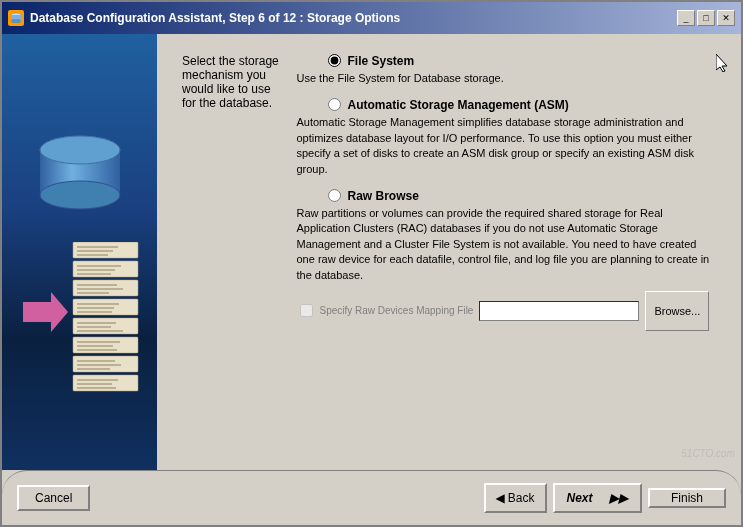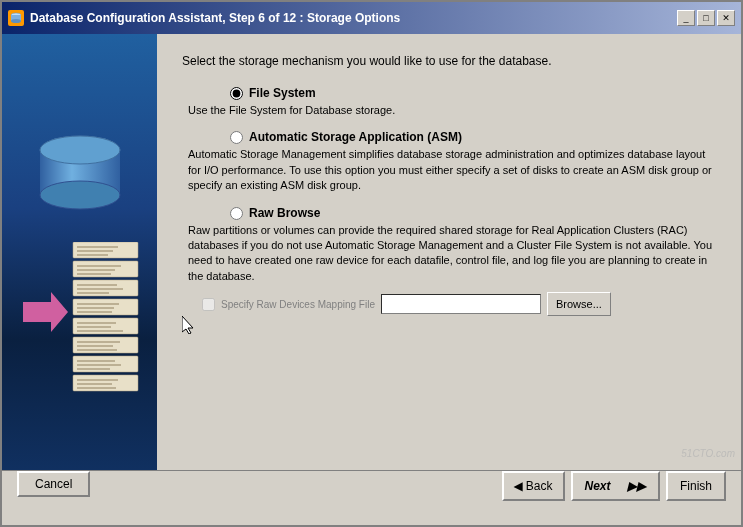--- a/index.html
+++ b/index.html
@@ -87,47 +87,47 @@
       width: 130px;
       height: 280px;
       display: flex;
       flex-direction: column;
       align-items: center;
     }
     .right-panel {
       flex: 1;
       padding: 20px 25px 10px 25px;
       display: flex;
-      flex-direction: column;
+      flex-direction: row;
     }
     .intro-text {
       font-size: 12px;
       color: #000;
       margin-bottom: 18px;
     }
     .option-group {
       display: flex;
       flex-direction: column;
       gap: 12px;
     }
     .option-item {
       display: flex;
       flex-direction: column;
     }
     .option-label {
       display: flex;
-      align-items: flex-end;
+      align-items: flex-start;
       gap: 6px;
       font-weight: bold;
       font-size: 12px;
       margin-bottom: 3px;
       padding-left: 48px;
     }
     .option-desc {
-      margin-left: 6px;
+      margin-left: 16px;
       font-size: 11px;
       color: #000;
       line-height: 1.4;
     }
     .radio-input {
       width: 13px;
       height: 13px;
       cursor: pointer;
       accent-color: #000;
     }
@@ -148,36 +148,37 @@
       color: #808080;
     }
     .raw-input {
       width: 160px;
       height: 20px;
       background: white;
       border: 1px inset #808080;
       font-size: 11px;
     }
     .browse-btn {
-      height: 24px;
+      height: 40px;
       padding: 0 8px;
       background: #d4d0c8;
       border: 1px solid;
       border-color: #fff #808080 #808080 #fff;
       font-size: 11px;
       cursor: pointer;
     }
     .footer {
       height: 55px;
       border-top: 1px solid #808080;
       display: flex;
-      align-items: flex-start;
+      align-items: center;
       justify-content: space-between;
       padding: 0 15px;
       margin-top: auto;
+      border-radius: 25px;
     }
     .footer-left {
       display: flex;
       gap: 8px;
     }
     .footer-right {
       display: flex;
       gap: 6px;
       align-items: center;
     }
@@ -210,22 +211,22 @@
       border-color: #fff #808080 #808080 #fff;
       font-size: 12px;
       cursor: pointer;
       display: flex;
       align-items: center;
       gap: 17px;
       font-weight: bold;
       font-style: italic;
     }
     .finish-btn {
-      height: 30px;
-      padding: 0 12px;
+      height: 20px;
+      padding: 0 21px;
       background: #d4d0c8;
       border: 2px solid;
       border-color: #fff #808080 #808080 #fff;
       font-size: 12px;
       cursor: pointer;
     }
   </style>
 </head>
 <body>
 
@@ -343,21 +344,21 @@
           <label class="option-label">
             <input type="radio" class="radio-input" name="storage" checked="" style="">
             <span>File System</span>
           </label>
           <div class="option-desc">Use the File System for Database storage.</div>
         </div>
 
         <div class="option-item">
           <label class="option-label">
             <input type="radio" class="radio-input" name="storage" style="">
-            <span>Automatic Storage Application (ASM)</span>
+            <span>Automatic Storage Management (ASM)</span>
           </label>
           <div class="option-desc">Automatic Storage Management simplifies database storage administration and optimizes database layout for I/O performance. To use this option you must either specify a set of disks to create an ASM disk group or specify an existing ASM disk group.</div>
         </div>
 
         <div class="option-item">
           <label class="option-label">
             <input type="radio" class="radio-input" name="storage" style="">
             <span>Raw Browse</span>
           </label>
           <div class="option-desc">Raw partitions or volumes can provide the required shared storage for Real Application Clusters (RAC) databases if you do not use Automatic Storage Management and a Cluster File System is not available. You need to have created one raw device for each datafile, control file, and log file you are planning to create in the database.</div>

